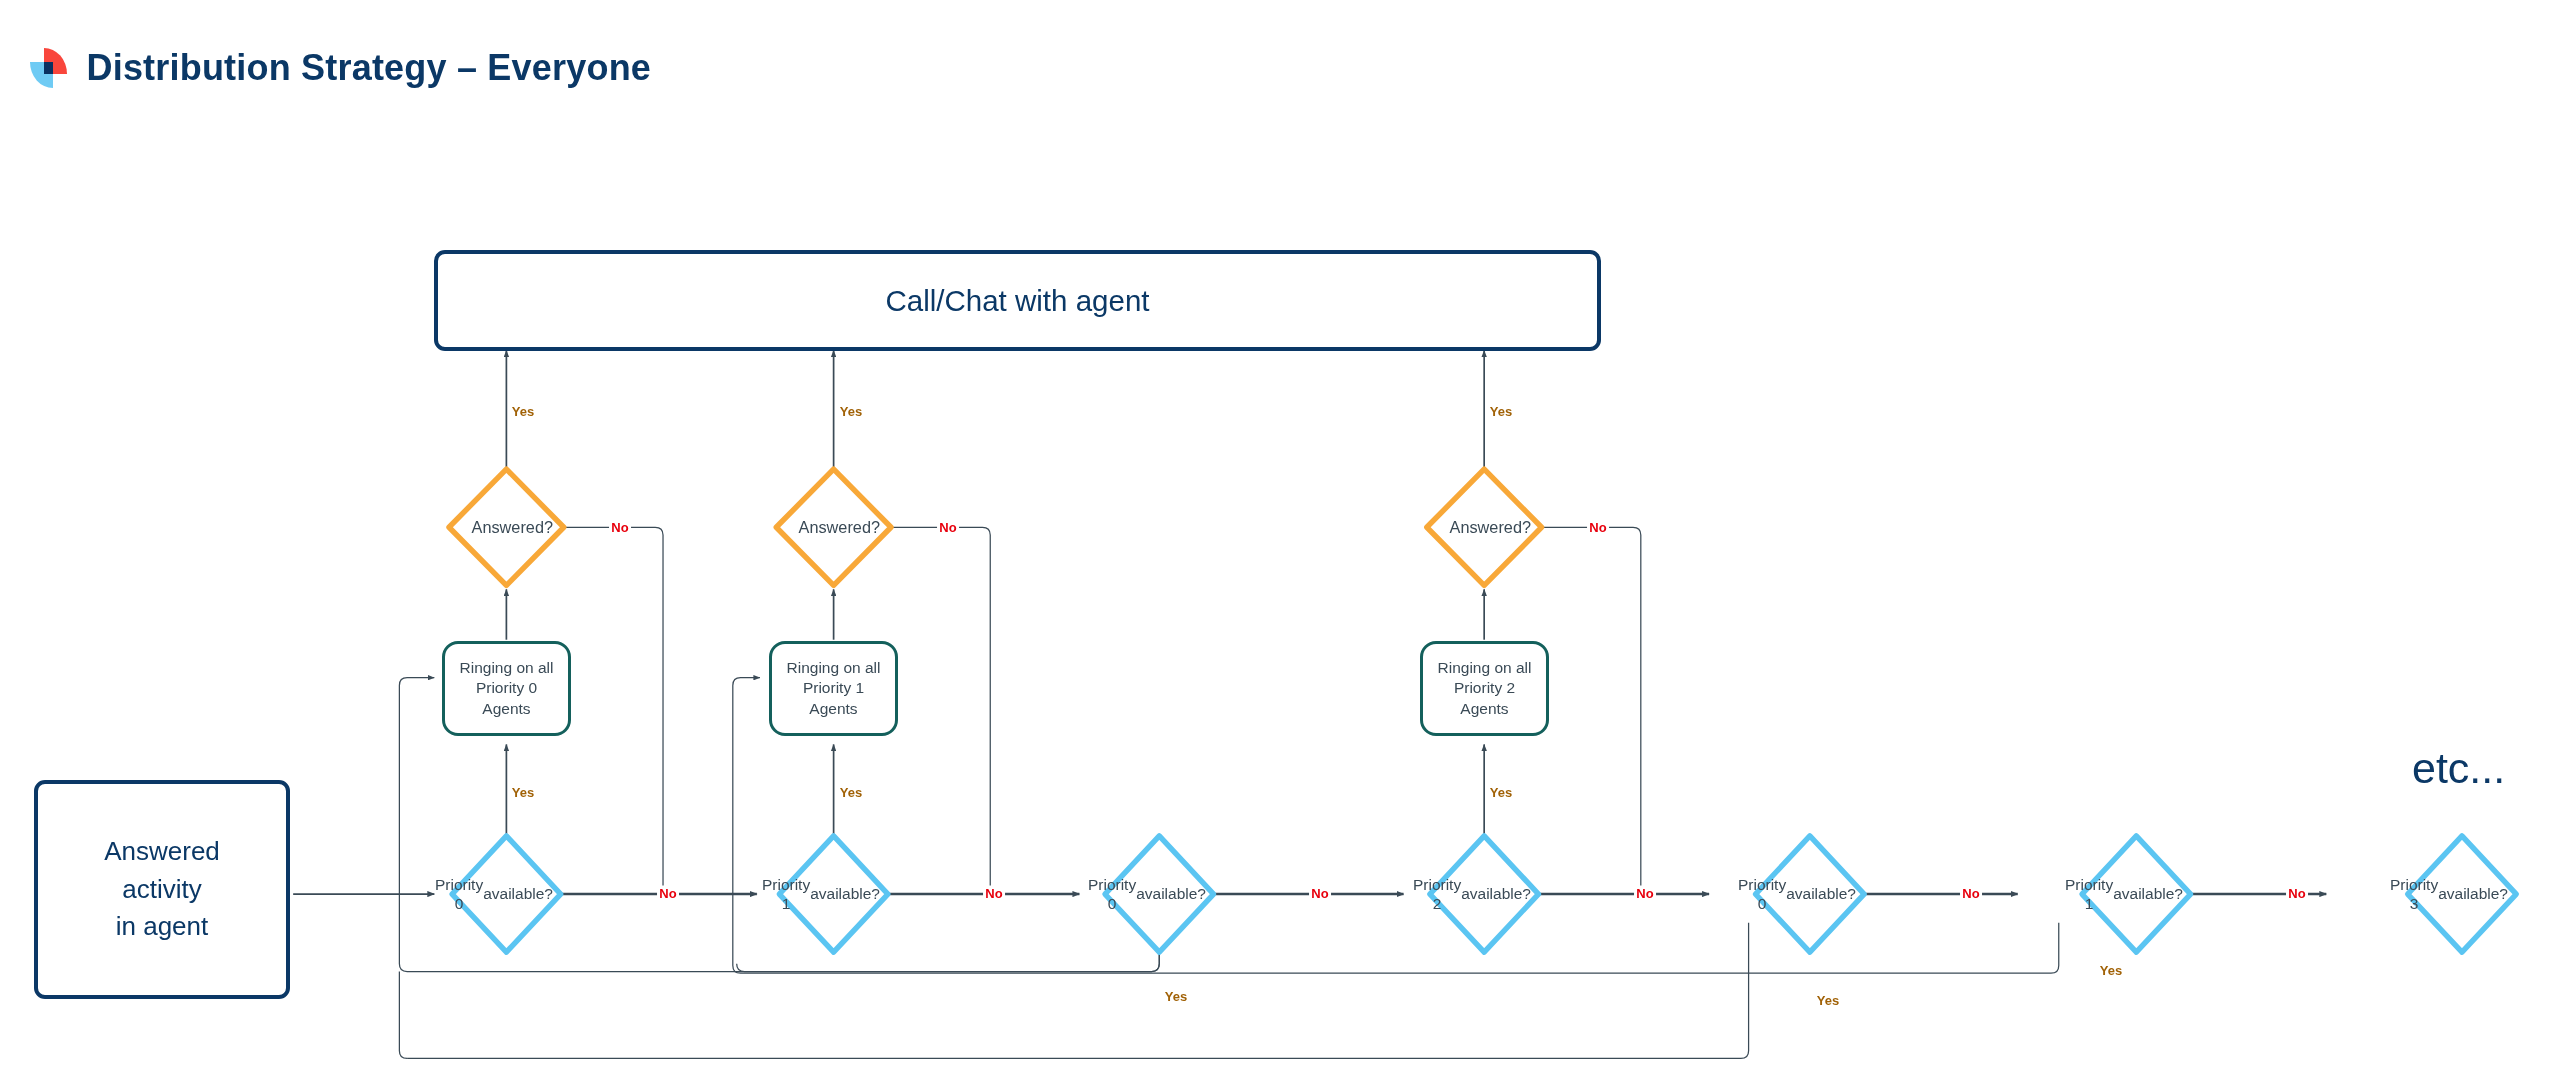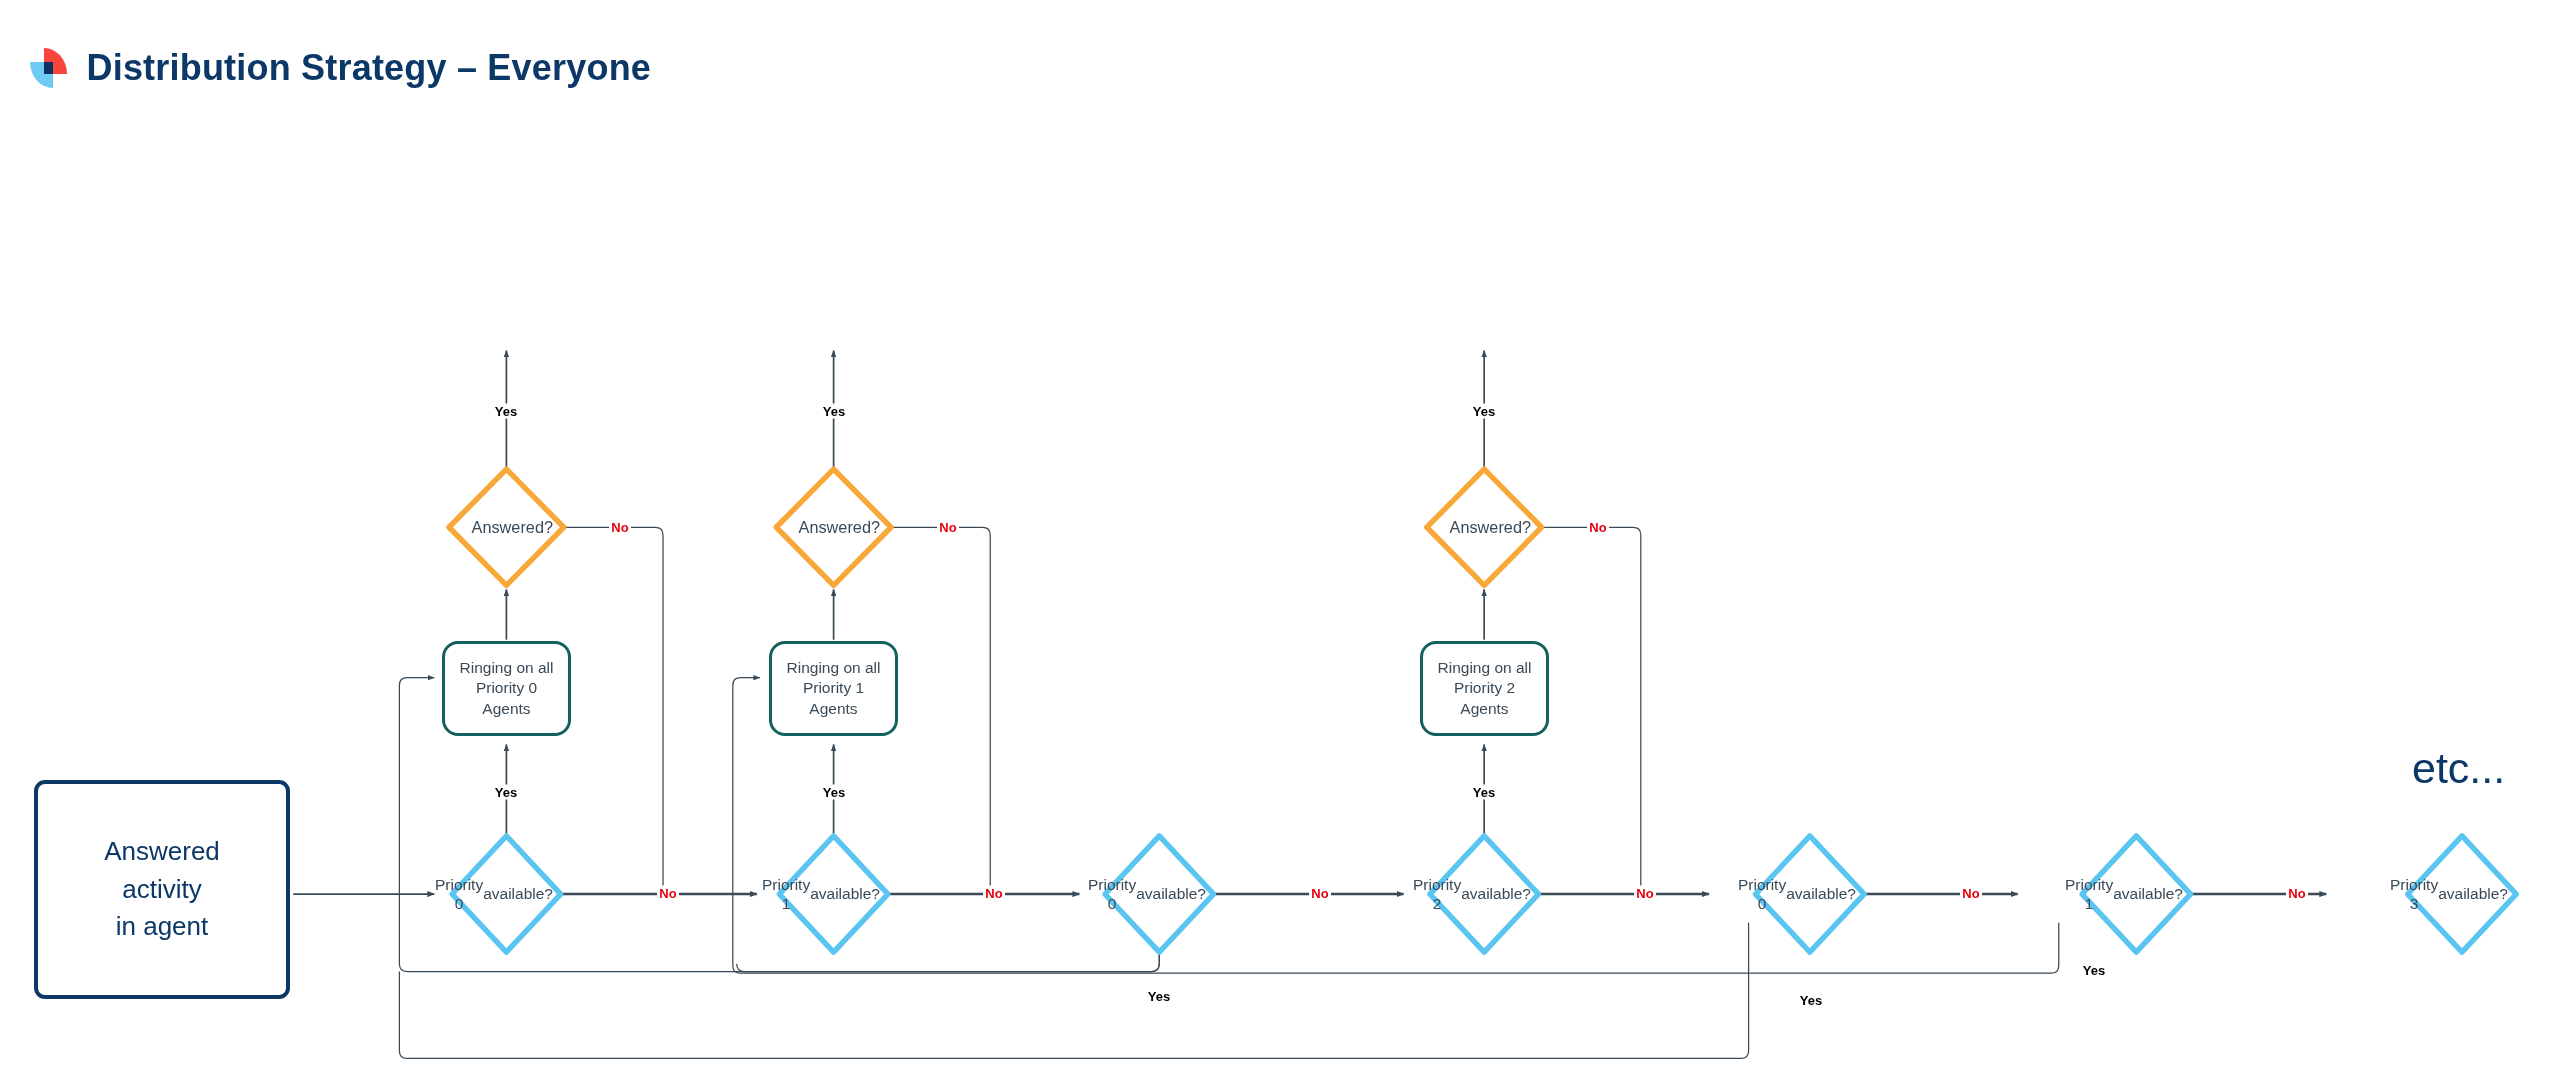--- a/index.html
+++ b/index.html
@@ -139,21 +139,21 @@
   .edge-label {
     position: absolute;
     font-size: 13px;
     font-weight: bold;
     transform: translate(-50%, -50%);
     background: #ffffff;
     padding: 0 2.3px;
     white-space: nowrap;
     pointer-events: none;
   }
-  .edge-yes { color: #000000; }
+  .edge-yes { color: #a16207; margin-left: 17px; }
   .edge-no  { color: #E8000D; }
 
   .etc-note {
     position: absolute;
     font-size: 43px;
     color: #0B3866;
     white-space: nowrap;
   }
 </style>
 </head>
@@ -240,20 +240,23 @@
         <polygon points="1075,1078 1145,1153 1075,1228 1005,1153" stroke="#5BC5F2" stroke-width="7"></polygon>
         <polygon points="1495,1078 1565,1153 1495,1228 1425,1153" stroke="#5BC5F2" stroke-width="7"></polygon>
         <polygon points="1914,1078 1984,1153 1914,1228 1844,1153" stroke="#5BC5F2" stroke-width="7"></polygon>
         <polygon points="2334,1078 2404,1153 2334,1228 2264,1153" stroke="#5BC5F2" stroke-width="7"></polygon>
         <polygon points="2755,1078 2825,1153 2755,1228 2685,1153" stroke="#5BC5F2" stroke-width="7"></polygon>
         <polygon points="3175,1078 3245,1153 3175,1228 3105,1153" stroke="#5BC5F2" stroke-width="7"></polygon>
       </g>
     </svg>
   </div>
 
+  <div class="node node-rect-navy" style="left:434px; top:250px; width:1167px; height:101px;">
+    <div class="callchat-label">Call/Chat with agent</div>
+  </div>
 
   <div class="node node-rect-navy" style="left:34px; top:780px; width:256px; height:219px;">
     <div class="queue-label"><span>Answered</span><br><span>activity</span><br><span>in agent</span></div>
   </div>
 
   <div class="node node-rect-teal" style="left:442px; top:641px; width:129px; height:95px;">
     <div class="ring-label"><span>Ringing on all</span><br><span>Priority 0</span><br><span>Agents</span></div>
   </div>
 
   <div class="node node-rect-teal" style="left:769px; top:641px; width:129px; height:95px;">

